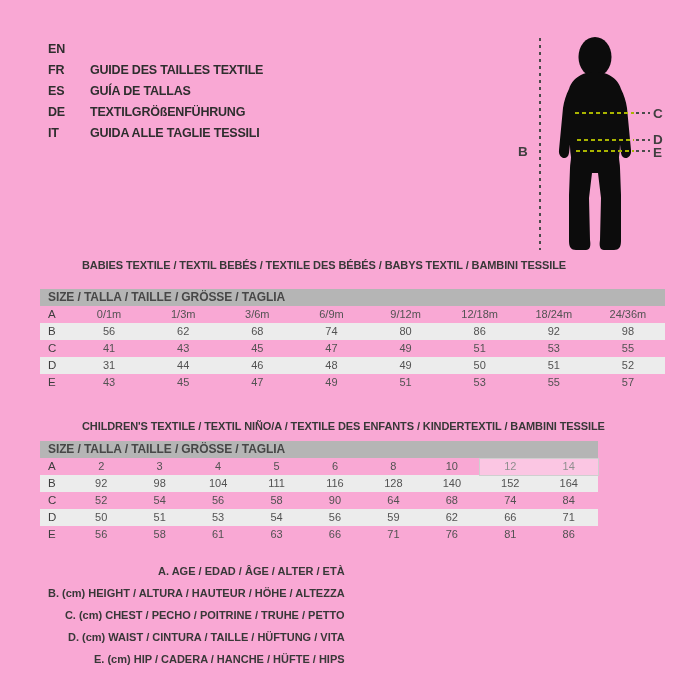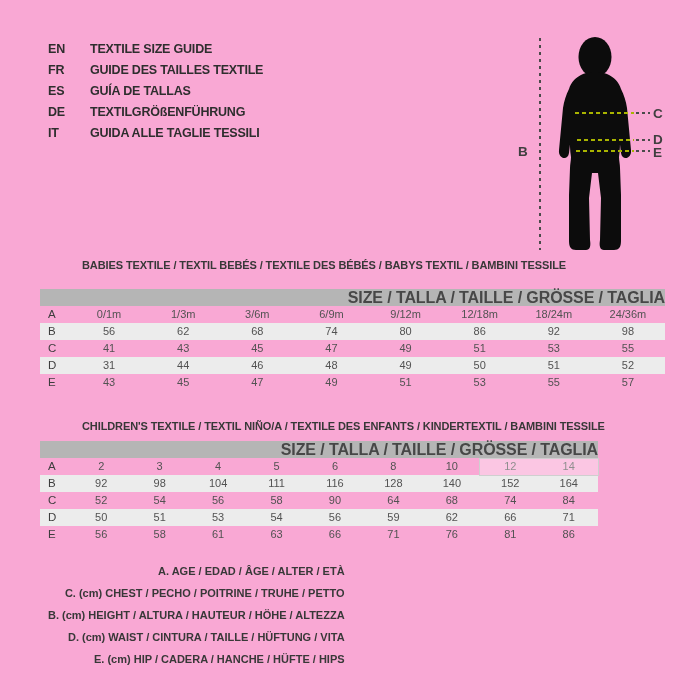--- a/index.html
+++ b/index.html
@@ -14,40 +14,39 @@
   .lang-code { width:42px; }
   
   .figure-wrap { position:absolute; left:500px; top:25px; width:200px; height:235px; }
   .silhouette-svg { position:absolute; left:50px; top:5px; }
   .vdots { position:absolute; width:2px; background:repeating-linear-gradient(180deg,#4a4a4a 0 3px,transparent 3px 7px); }
   .hdots-accent { position:absolute; height:2px; background:repeating-linear-gradient(90deg,var(--acc,#a9b400) 0 4px,transparent 4px 7px); }
   .hdots-dark { position:absolute; height:2px; background:repeating-linear-gradient(90deg,#4a4a4a 0 3px,transparent 3px 6px); }
   .measure-label { position:absolute; font-size:13.5px; font-weight:700; color:#3f3f3f; line-height:13px; }
   
   .size-table { position:absolute; }
-  .size-header { height:17px; line-height:17px; background:#b5b5b5; color:#474747; font-size:16px; font-weight:700; padding-left:8px; letter-spacing:-0.1px;text-align:right; }
+  .size-header { height:17px; line-height:17px; background:#b5b5b5; color:#474747; font-size:12px; font-weight:700; padding-left:8px; letter-spacing:-0.1px; }
   .trow { display:flex; height:17px; line-height:17px; font-size:11px; color:#525252; }
   .trow.shaded { background:#ececec; }
   .tlabel { width:24px; padding-left:8px; font-size:11.5px; color:#3d3d3d; flex:none; }
   .tcell { flex:1; text-align:center; }
   .section-title { position:absolute; left:48px; font-size:11px; font-weight:700; color:#383838; letter-spacing:-0.1px; white-space:nowrap;margin-left:34px; }
   .highlight-box { position:absolute; left:479px; top:458px; width:118px; height:16px; border:1px solid #cfcfcf; background:rgba(255,255,255,0.35); }
   
   .legend-block { position:absolute; left:48px; top:560px;text-align:right; }
   .legend-line { line-height:22px; font-size:11px; font-weight:700; color:#383838; white-space:nowrap; }
 </style>
 </head>
 <body>
 
 <div id="canvas">
 
   <div class="lang-block">
       <div class="lang-row">
         <span class="lang-code">EN</span>
-        <span>TEXTILE SIZE GUIDE</span>
       </div>
       <div class="lang-row">
         <span class="lang-code">FR</span>
         <span>GUIDE DES TAILLES TEXTILE</span>
       </div>
       <div class="lang-row">
         <span class="lang-code">ES</span>
         <span>GUÍA DE TALLAS</span>
       </div>
       <div class="lang-row">
@@ -233,19 +232,19 @@
           <span class="tcell">76</span>
           <span class="tcell">81</span>
           <span class="tcell">86</span>
         </div>
       </div>
   </div>
   <div class="highlight-box"></div>
 
   <div class="legend-block">
       <div class="legend-line">A. AGE / EDAD / ÂGE / ALTER / ETÀ</div>
+      <div class="legend-line">B. (cm) HEIGHT / ALTURA / HAUTEUR / HÖHE / ALTEZZA</div>
       <div class="legend-line">C. (cm) CHEST / PECHO / POITRINE / TRUHE / PETTO</div>
-      <div class="legend-line">B. (cm) HEIGHT / ALTURA / HAUTEUR / HÖHE / ALTEZZA</div>
       <div class="legend-line">D. (cm) WAIST / CINTURA / TAILLE / HÜFTUNG / VITA</div>
       <div class="legend-line">E. (cm) HIP / CADERA / HANCHE / HÜFTE / HIPS</div>
     </div>
 
 </div>
 
 </body></html>

